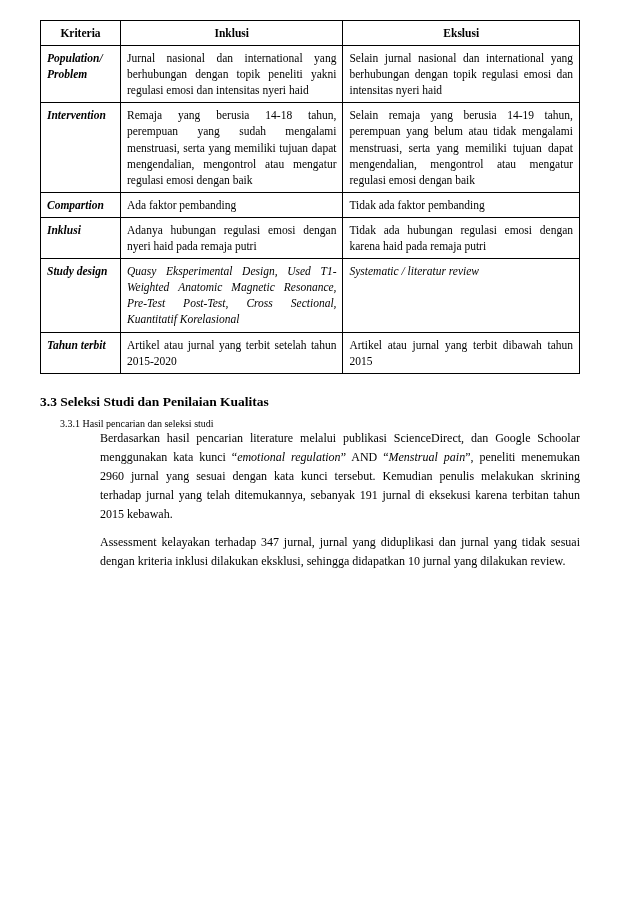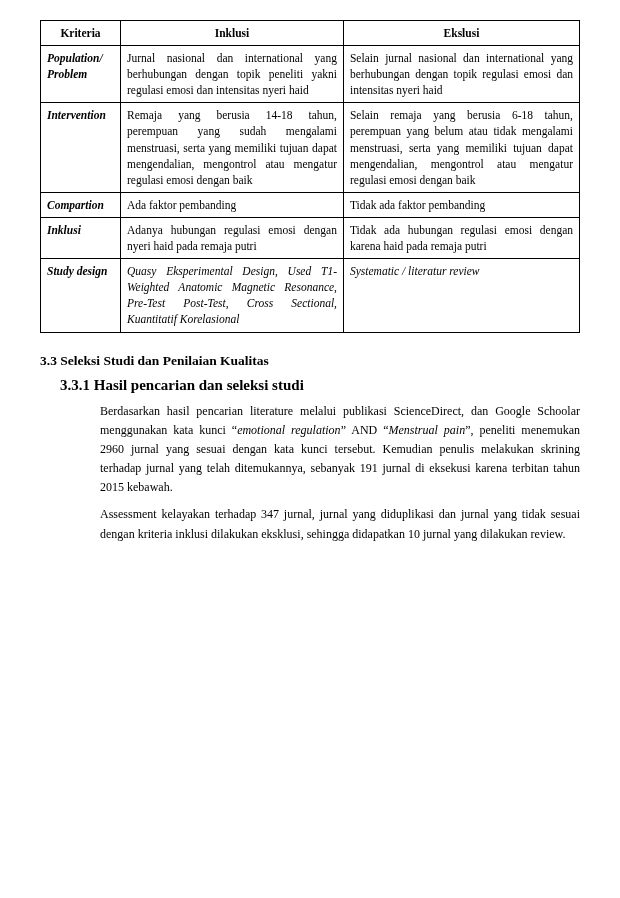--- a/index.html
+++ b/index.html
@@ -40,23 +40,22 @@
       width: auto;
       text-align: justify;
     }
     .section-title {
       font-size: 13.5px;
       font-weight: bold;
       margin-bottom: 8px;
       margin-top: 10px;
     }
     .subsection-title {
-      font-size: 15px;
-      font-weight: bold;
-      margin-bottom: 8px;
+      font-size: 10px;
+      font-weight: normal;
       margin-left: 20px;
     }
     .body-text {
       font-size: 12px;
       text-align: justify;
       line-height: 1.6;
       margin-left: 60px;
       margin-right: 0;
     }
     .body-text p {
@@ -79,37 +78,42 @@
     </thead>
     <tbody id="table-body">
     <tr>
           <td>Population/ Problem</td>
           <td>Jurnal nasional dan international yang berhubungan dengan topik peneliti yakni regulasi emosi dan intensitas nyeri haid</td>
           <td>Selain jurnal nasional dan international yang berhubungan dengan topik regulasi emosi dan intensitas nyeri haid</td>
         </tr>
         <tr>
           <td>Intervention</td>
           <td>Remaja yang berusia 14-18 tahun, perempuan yang sudah mengalami menstruasi, serta yang memiliki tujuan dapat mengendalian, mengontrol atau mengatur regulasi emosi dengan baik</td>
-          <td>Selain remaja yang berusia 6-18 tahun, perempuan yang belum atau tidak mengalami menstruasi, serta yang memiliki tujuan dapat mengendalian, mengontrol atau mengatur regulasi emosi dengan baik</td>
+          <td>Selain remaja yang berusia 14-19 tahun, perempuan yang belum atau tidak mengalami menstruasi, serta yang memiliki tujuan dapat mengendalian, mengontrol atau mengatur regulasi emosi dengan baik</td>
         </tr>
         <tr>
           <td>Compartion</td>
           <td>Ada faktor pembanding</td>
           <td>Tidak ada faktor pembanding</td>
         </tr>
         <tr>
           <td>Inklusi</td>
           <td>Adanya hubungan regulasi emosi dengan nyeri haid pada remaja putri</td>
           <td>Tidak ada hubungan regulasi emosi dengan karena haid pada remaja putri</td>
         </tr>
         <tr>
           <td>Study design</td>
           <td><em>Quasy Eksperimental Design, Used T1-Weighted Anatomic Magnetic Resonance, Pre-Test Post-Test, Cross Sectional, Kuantitatif Korelasional</em></td>
           <td><em>Systematic / literatur review</em></td>
         </tr>
+        <tr>
+          <td>Tahun terbit</td>
+          <td>Artikel atau jurnal yang terbit setelah tahun 2015-2020</td>
+          <td>Artikel atau jurnal yang terbit dibawah tahun 2015</td>
+        </tr>
       </tbody>
   </table>
 
   <div class="section-title">3.3 Seleksi Studi dan Penilaian Kualitas</div>
 
   <div class="subsection-title">3.3.1 Hasil pencarian dan seleksi studi</div>
 
   <div class="body-text">
     <p id="para1">Berdasarkan hasil pencarian literature melalui publikasi ScienceDirect, dan Google Schoolar menggunakan kata kunci “<em>emotional regulation</em>” AND “<em>Menstrual pain</em>”, peneliti menemukan 2960 jurnal yang sesuai dengan kata kunci tersebut. Kemudian penulis melakukan skrining terhadap jurnal yang telah ditemukannya, sebanyak 191 jurnal di eksekusi karena terbitan tahun 2015 kebawah.</p>
     <p id="para2">Assessment kelayakan terhadap 347 jurnal, jurnal yang diduplikasi dan jurnal yang tidak sesuai dengan kriteria inklusi dilakukan eksklusi, sehingga didapatkan 10 jurnal yang dilakukan review.</p>

